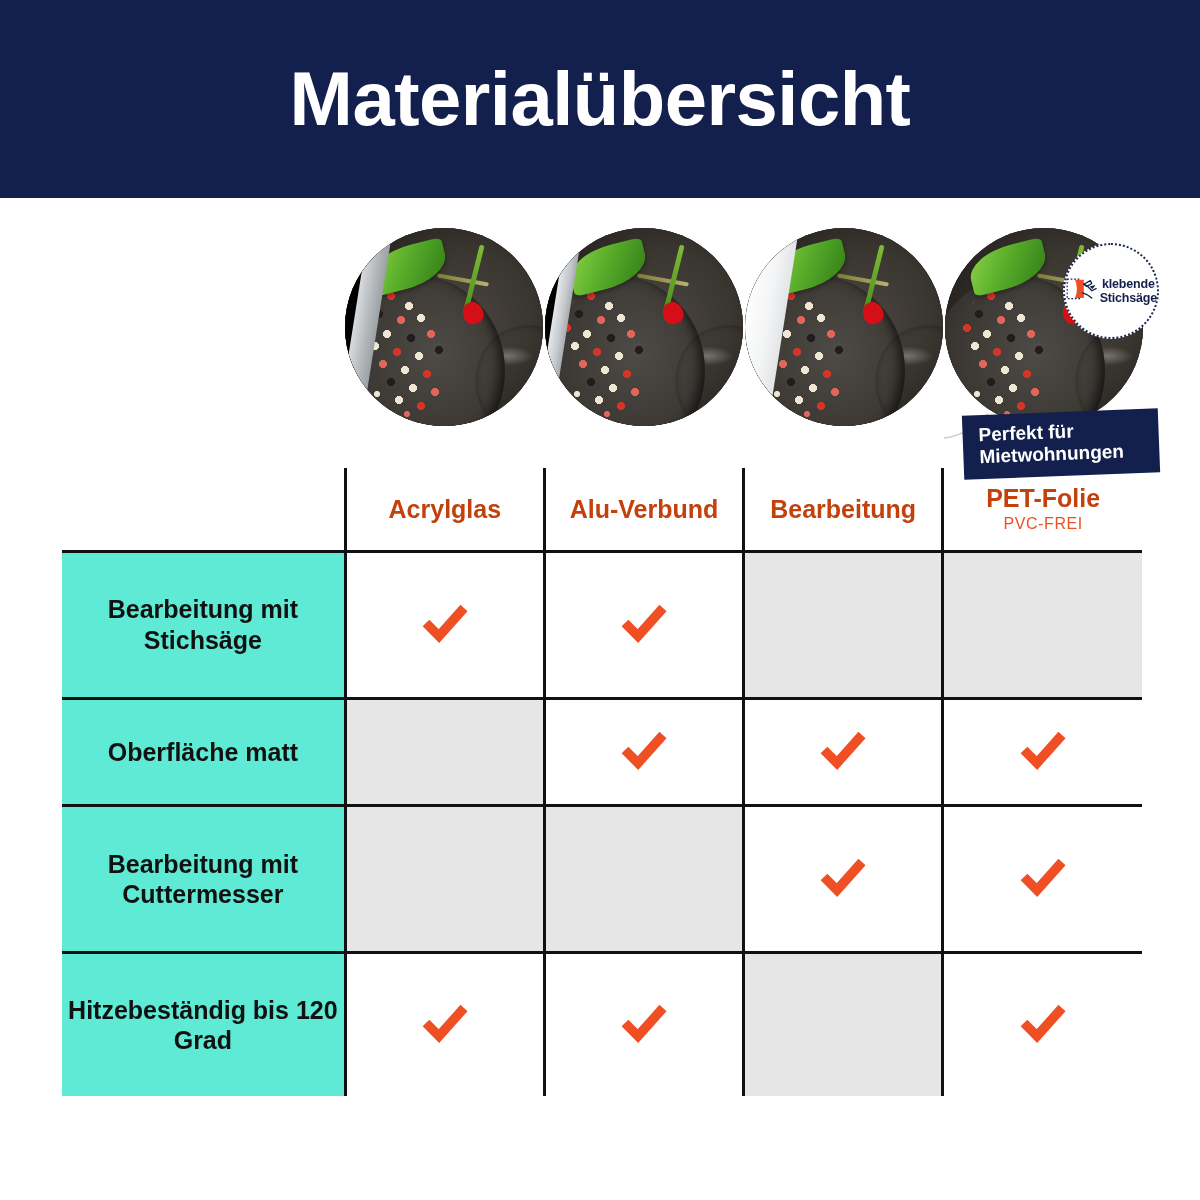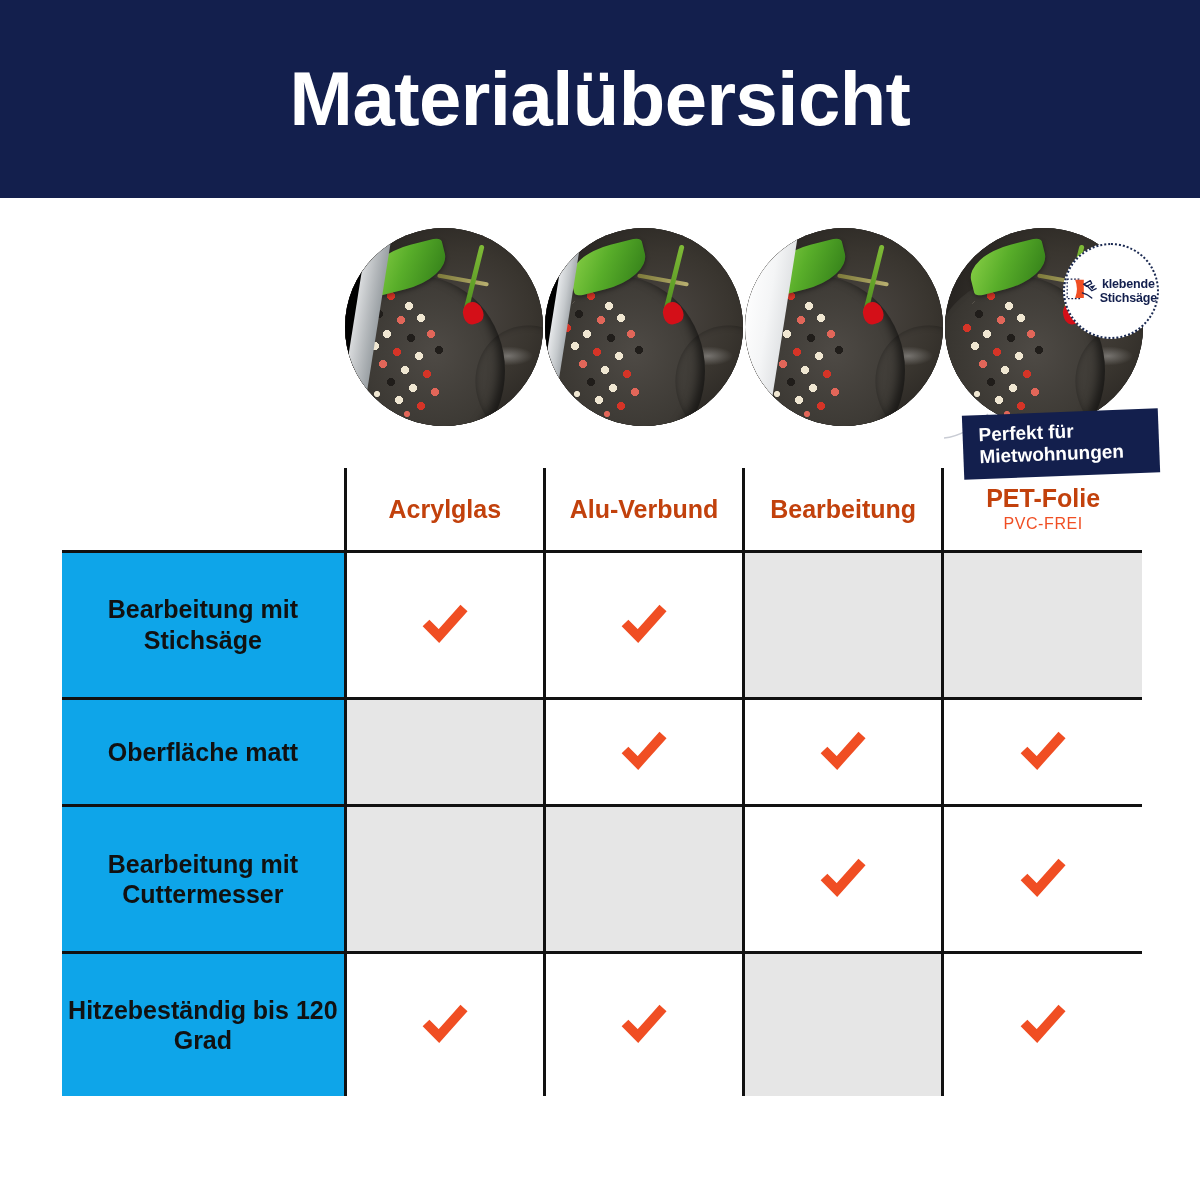--- a/index.html
+++ b/index.html
@@ -324,21 +324,21 @@
 
   
   .row-label {
     border-top: 3px solid #111111;
     border-right: 3px solid #111111;
     text-align: left;
     padding: 0 16px 0 16px;
     color: #111111;
     font-size: 25px;
     line-height: 1.22;
-    background: #0ea5e9;
+    background: #5eead4;
   }
   .cell {
     border-top: 3px solid #111111;
     border-right: 3px solid #111111;
     background: #ffffff;
   }
   .cell:last-child { border-right: 0; }
   .cell.off { background: #e6e6e6; }
 
   .check {

